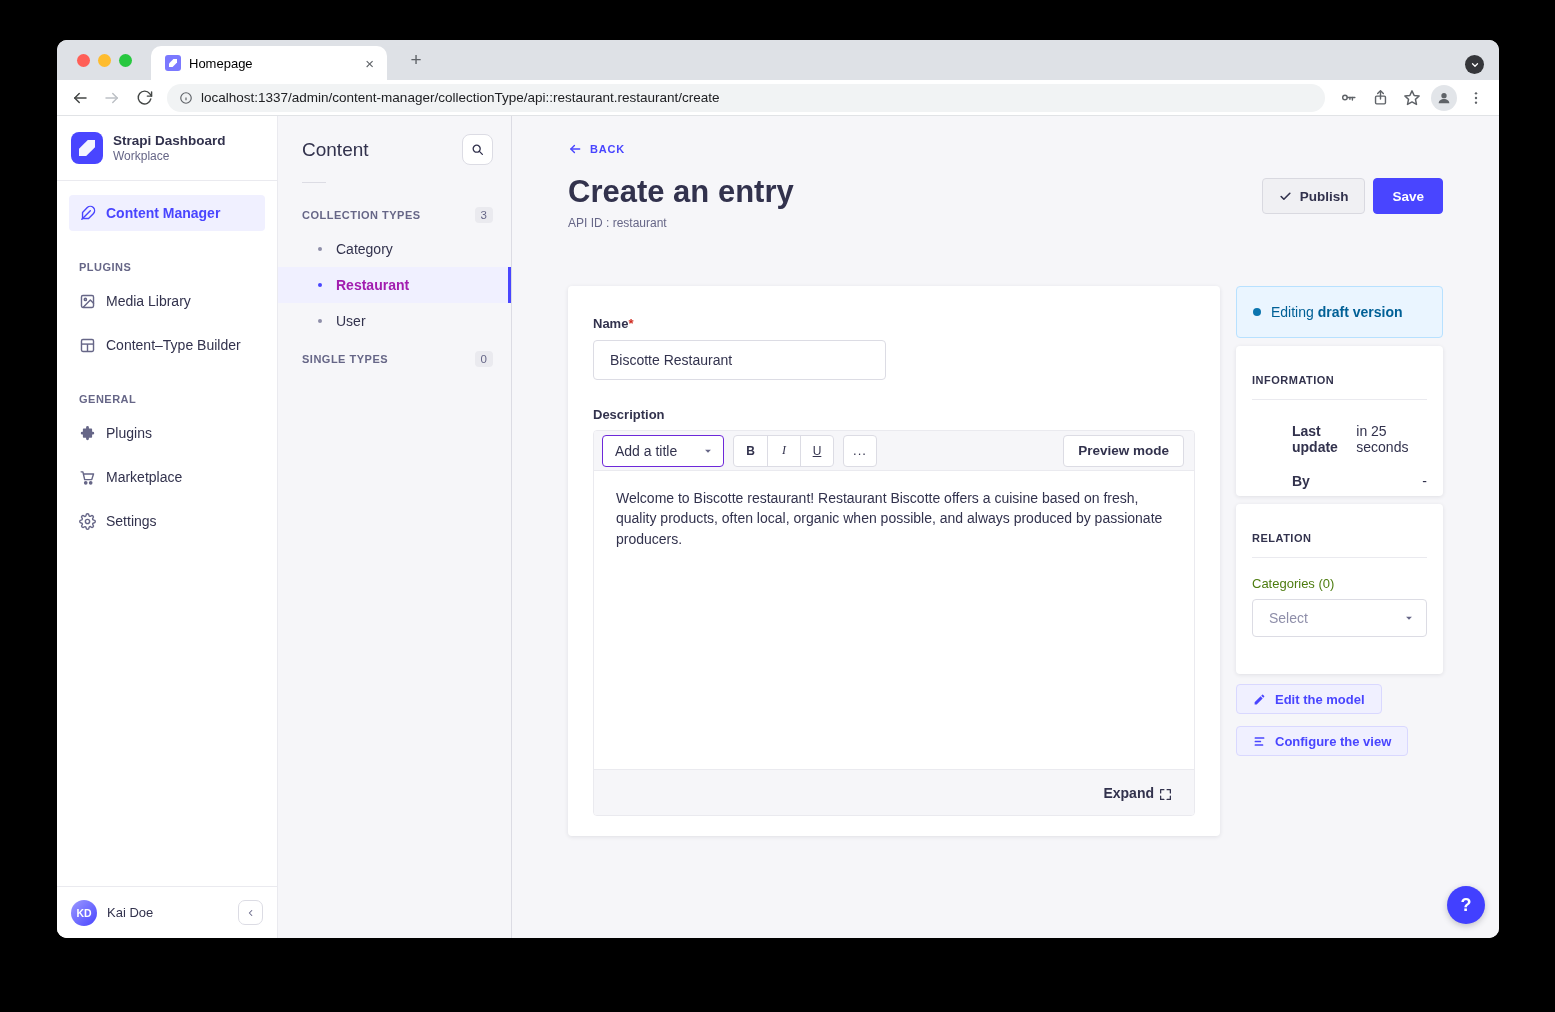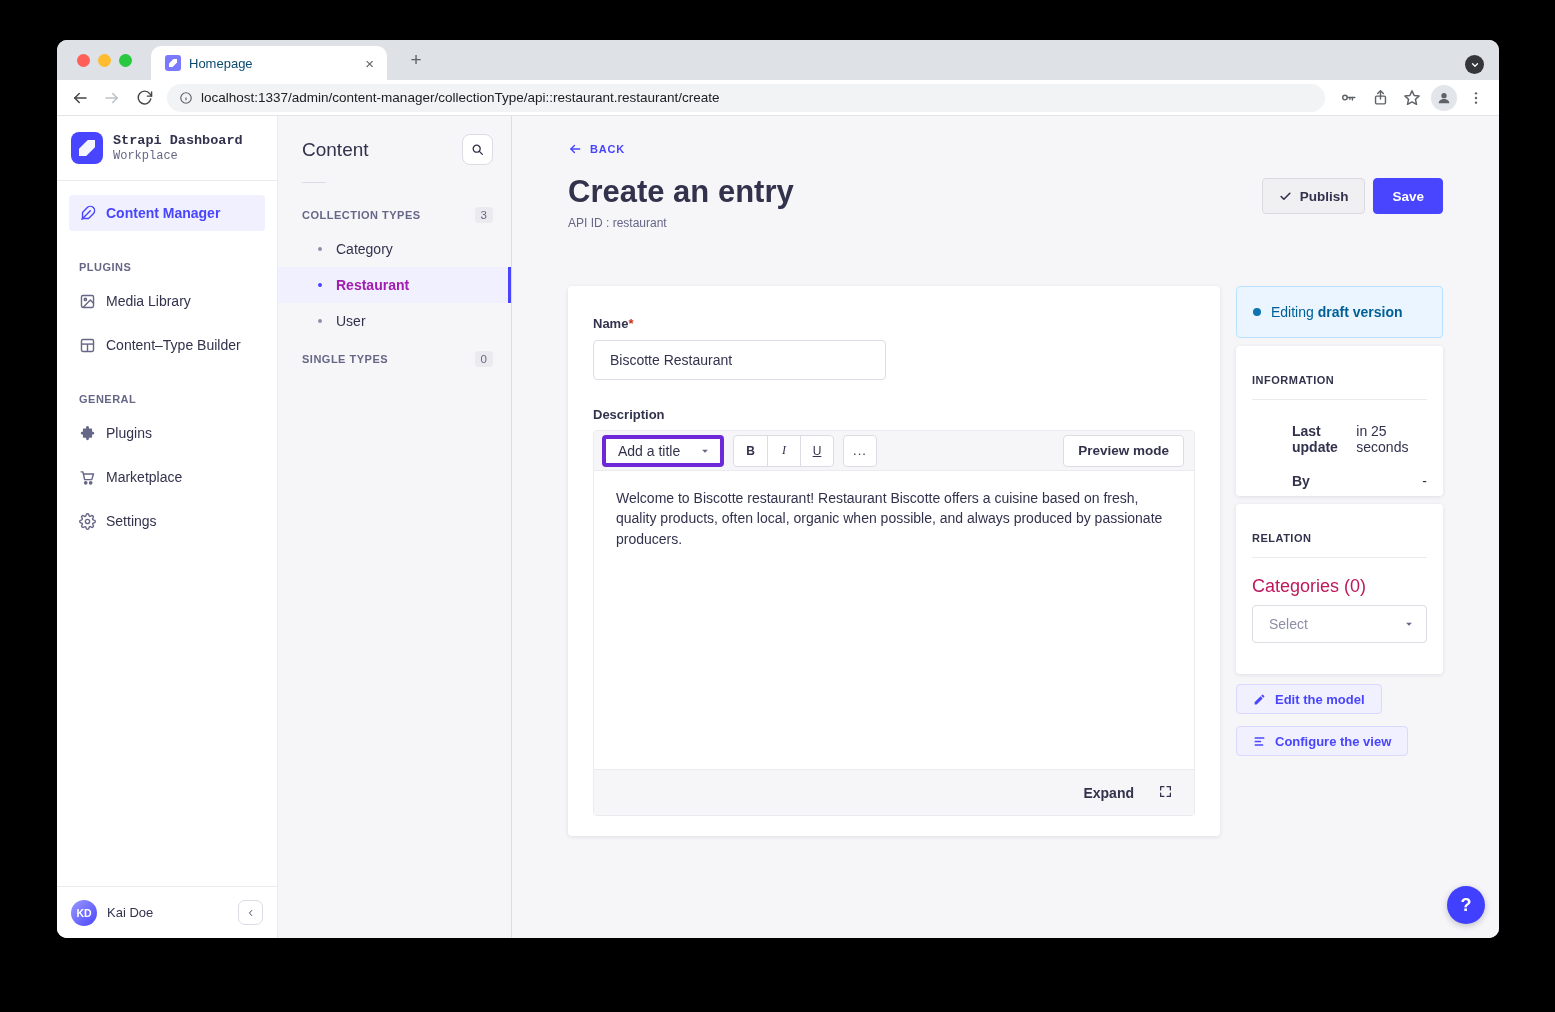--- a/index.html
+++ b/index.html
@@ -12,42 +12,42 @@
   
   .tabstrip { height:40px; background:#dee1e6; position:relative; flex:0 0 auto; }
   .traffic { position:absolute; left:20px; top:14px; display:flex; gap:8px; }
   .light { width:13px; height:13px; border-radius:50%; }
   .light.red { background:#ff5f57; } .light.yellow { background:#febc2e; } .light.green { background:#28c840; }
   .tab { position:absolute; left:94px; top:6px; width:236px; height:34px; background:#fff;
          border-radius:10px 10px 0 0; display:flex; align-items:center; padding:0 10px 0 14px; gap:8px; }
   .favicon { width:16px; height:16px; border-radius:3px; background:#7b79ff; position:relative; flex:0 0 auto; }
   .favicon:before { content:""; position:absolute; left:4px; top:4px; width:8px; height:8px;
                     background:#fff; clip-path:polygon(0 55%, 55% 0, 100% 0, 100% 45%, 45% 100%, 0 100%); }
-  .tab-title { font-size:13px; color:#0c4a6e; flex:1; white-space:nowrap; overflow:hidden; }
+  .tab-title { font-size:13px; color:#000000; flex:1; white-space:nowrap; overflow:hidden; }
   .tab-close { font-size:15px; color:#5f6368; cursor:pointer; padding:0 3px; }
   .newtab { position:absolute; left:347px; top:8px; width:24px; height:24px; font-size:19px; color:#5f6368;
             display:flex; align-items:center; justify-content:center; }
   .chrome-badge { position:absolute; right:15px; top:15px; width:19px; height:19px; border-radius:50%;
                   background:#35363a; display:flex; align-items:center; justify-content:center; }
 
   
   .toolbar { height:36px; background:#fff; border-bottom:1px solid #e1e3e6; display:flex; align-items:center;
              padding:0 10px; gap:6px; flex:0 0 auto; }
   .tbtn { width:26px; height:26px; display:flex; align-items:center; justify-content:center; flex:0 0 auto; }
   .urlbar { flex:1; height:28px; background:#f1f3f4; border-radius:14px; display:flex; align-items:center;
             gap:8px; padding:0 12px; margin:0 4px; min-width:0; }
   .url-text { font-size:13.5px; color:#202124; white-space:nowrap; overflow:hidden; }
   .avatar-chrome { width:26px; height:26px; border-radius:50%; background:#e2e5e9; display:flex; align-items:center; justify-content:center; }
 
   
   .app { flex:1; display:flex; background:#f6f6f9; min-height:0; }
 
   
   .mainnav { width:221px; background:#fff; border-right:1px solid #eaeaef; display:flex; flex-direction:column; flex:0 0 auto; }
-  .brand { display:flex; align-items:center; gap:10px; padding:16px 14px; border-bottom:1px solid #eaeaef;font-family:Liberation Mono, monospace; }
+  .brand { display:flex; align-items:center; gap:10px; padding:16px 14px; border-bottom:1px solid #eaeaef; }
   .brand-logo { width:32px; height:32px; border-radius:8px; background:#4945ff; position:relative; flex:0 0 auto; }
   .brand-logo:before { content:""; position:absolute; left:8px; top:8px; width:16px; height:16px;
                        background:#fff; clip-path:polygon(0 55%, 55% 0, 100% 0, 100% 45%, 45% 100%, 0 100%); opacity:.95; }
   .brand-name { font-size:13.5px; font-weight:bold; color:#32324d; line-height:1.25; }
   .brand-sub { font-size:12px; color:#666687; }
   .navlist { padding:14px 12px 0; }
   .navitem { height:36px; display:flex; align-items:center; gap:10px; padding:0 10px; border-radius:4px;
              font-size:14px; color:#32324d; margin-bottom:8px; cursor:pointer; }
   .navitem .nicon { color:#666687; display:flex; }
   .navitem.active { background:#f0f0ff; color:#4945ff; font-weight:bold; }
@@ -98,60 +98,60 @@
   .formcard { width:652px; height:550px; background:#fff; border-radius:4px;
               box-shadow:0 1px 4px rgba(33,33,52,.1); padding:28px 25px; }
   .field-label { font-size:13px; font-weight:bold; color:#32324d; }
   .req { color:#d02b20; }
   .text-input { margin-top:8px; width:293px; height:40px; border:1px solid #dcdce4; border-radius:4px;
                 padding:0 16px; font-size:14px; color:#32324d; font-family:"Liberation Sans",sans-serif; background:#fff; }
   .desc-label { margin-top:27px; }
   .editor { margin-top:8px; border:1px solid #eaeaef; border-radius:4px; overflow:hidden; }
   .ed-toolbar { height:40px; background:#f6f6f9; border-bottom:1px solid #eaeaef; display:flex; align-items:center;
                 gap:9px; padding:0 8px; }
-  .ed-select { width:122px; height:32px; background:#fff; border:4px solid #6d28d9; border-radius:4px;
+  .ed-select { width:122px; height:32px; background:#fff; border:1px solid #6d28d9; border-radius:4px;
                display:flex; align-items:center; justify-content:space-between; padding:0 10px 0 12px;
                font-size:14px; color:#32324d; cursor:pointer; }
   .ed-group { display:flex; border:1px solid #dcdce4; border-radius:4px; overflow:hidden; background:#fff; }
   .ed-g-btn { width:33px; height:30px; display:flex; align-items:center; justify-content:center; font-size:12px;
               color:#32324d; cursor:pointer; }
   .ed-g-btn + .ed-g-btn { border-left:1px solid #dcdce4; }
   .ed-bold { font-weight:bold; }
   .ed-italic { font-style:italic; font-family:"Liberation Serif",serif; }
   .ed-under { text-decoration:underline; }
   .ed-more { width:34px; height:32px; background:#fff; border:1px solid #dcdce4; border-radius:4px;
              display:flex; align-items:center; justify-content:center; color:#32324d; font-size:13px;
              letter-spacing:1px; cursor:pointer; }
   .ed-spacer { flex:1; }
   .ed-preview { height:32px; background:#fff; border:1px solid #dcdce4; border-radius:4px; padding:0 14px;
                 display:flex; align-items:center; font-size:13.5px; font-weight:bold; color:#32324d;
                 margin-right:2px; cursor:pointer; }
   .ed-content { height:298px; background:#fff; padding:17px 22px; font-size:14px; color:#32324d; line-height:1.46; }
   .ed-content p { max-width:556px; }
   .ed-footer { height:46px; background:#f6f6f9; border-top:1px solid #eaeaef; display:flex; align-items:center;
                justify-content:flex-end; gap:9px; padding:0 22px; }
-  .expand-label { font-size:14px; font-weight:bold; color:#32324d; cursor:pointer; display:flex; align-items:flex-start; gap:25px; }
+  .expand-label { font-size:14px; font-weight:bold; color:#32324d; cursor:pointer; display:flex; align-items:flex-end; gap:5px; }
 
   
   .rail { width:207px; flex:0 0 auto; }
   .draft-banner { background:#eaf5ff; border:1px solid #b8e1ff; border-radius:4px; height:52px;
                   display:flex; align-items:center; gap:10px; padding:0 16px; }
   .draft-dot { width:8px; height:8px; border-radius:50%; background:#0c75af; flex:0 0 auto; }
   .draft-text { font-size:14px; color:#006096; }
   .draft-text b { font-weight:bold; }
   .card { background:#fff; border-radius:4px; box-shadow:0 1px 4px rgba(33,33,52,.1); padding:28px 16px 0; margin-top:8px; }
   .card-title { font-size:11px; font-weight:bold; letter-spacing:.5px; color:#32324d; }
   .card-divider { border-top:1px solid #eaeaef; margin-top:13px; }
   .card-info { height:150px; }
   .info-row { display:flex; justify-content:space-between; font-size:14px; color:#32324d; }
   .info-row .k { font-weight:bold;padding-left:40px; }
   .row-1 { margin-top:23px; }
   .row-2 { margin-top:18px; }
   .card-relation { height:170px; }
-  .rel-label { font-size:18px; font-weight:500; color:#be185d; margin-top:18px; }
+  .rel-label { font-size:13px; font-weight:500; color:#4d7c0f; margin-top:18px; }
   .rel-select { margin-top:8px; height:38px; border:1px solid #dcdce4; border-radius:4px; background:#fff;
                 display:flex; align-items:center; justify-content:space-between; padding:0 12px 0 16px;
                 font-size:14px; color:#8e8ea9; cursor:pointer; }
   .railbtn { height:30px; border-radius:4px; background:#f0f0ff; border:1px solid #d9d8ff; color:#4945ff;
              font-size:13px; font-weight:bold; display:flex; align-items:center; gap:9px; padding:0 16px;
              cursor:pointer; }
   .rb-1 { margin-top:10px; } .rb-2 { margin-top:12px; }
 
   .help-fab { position:absolute; right:14px; bottom:14px; width:38px; height:38px; border-radius:50%;
               background:#4240ff; color:#fff; font-size:18px; font-weight:bold; display:flex; align-items:center;

